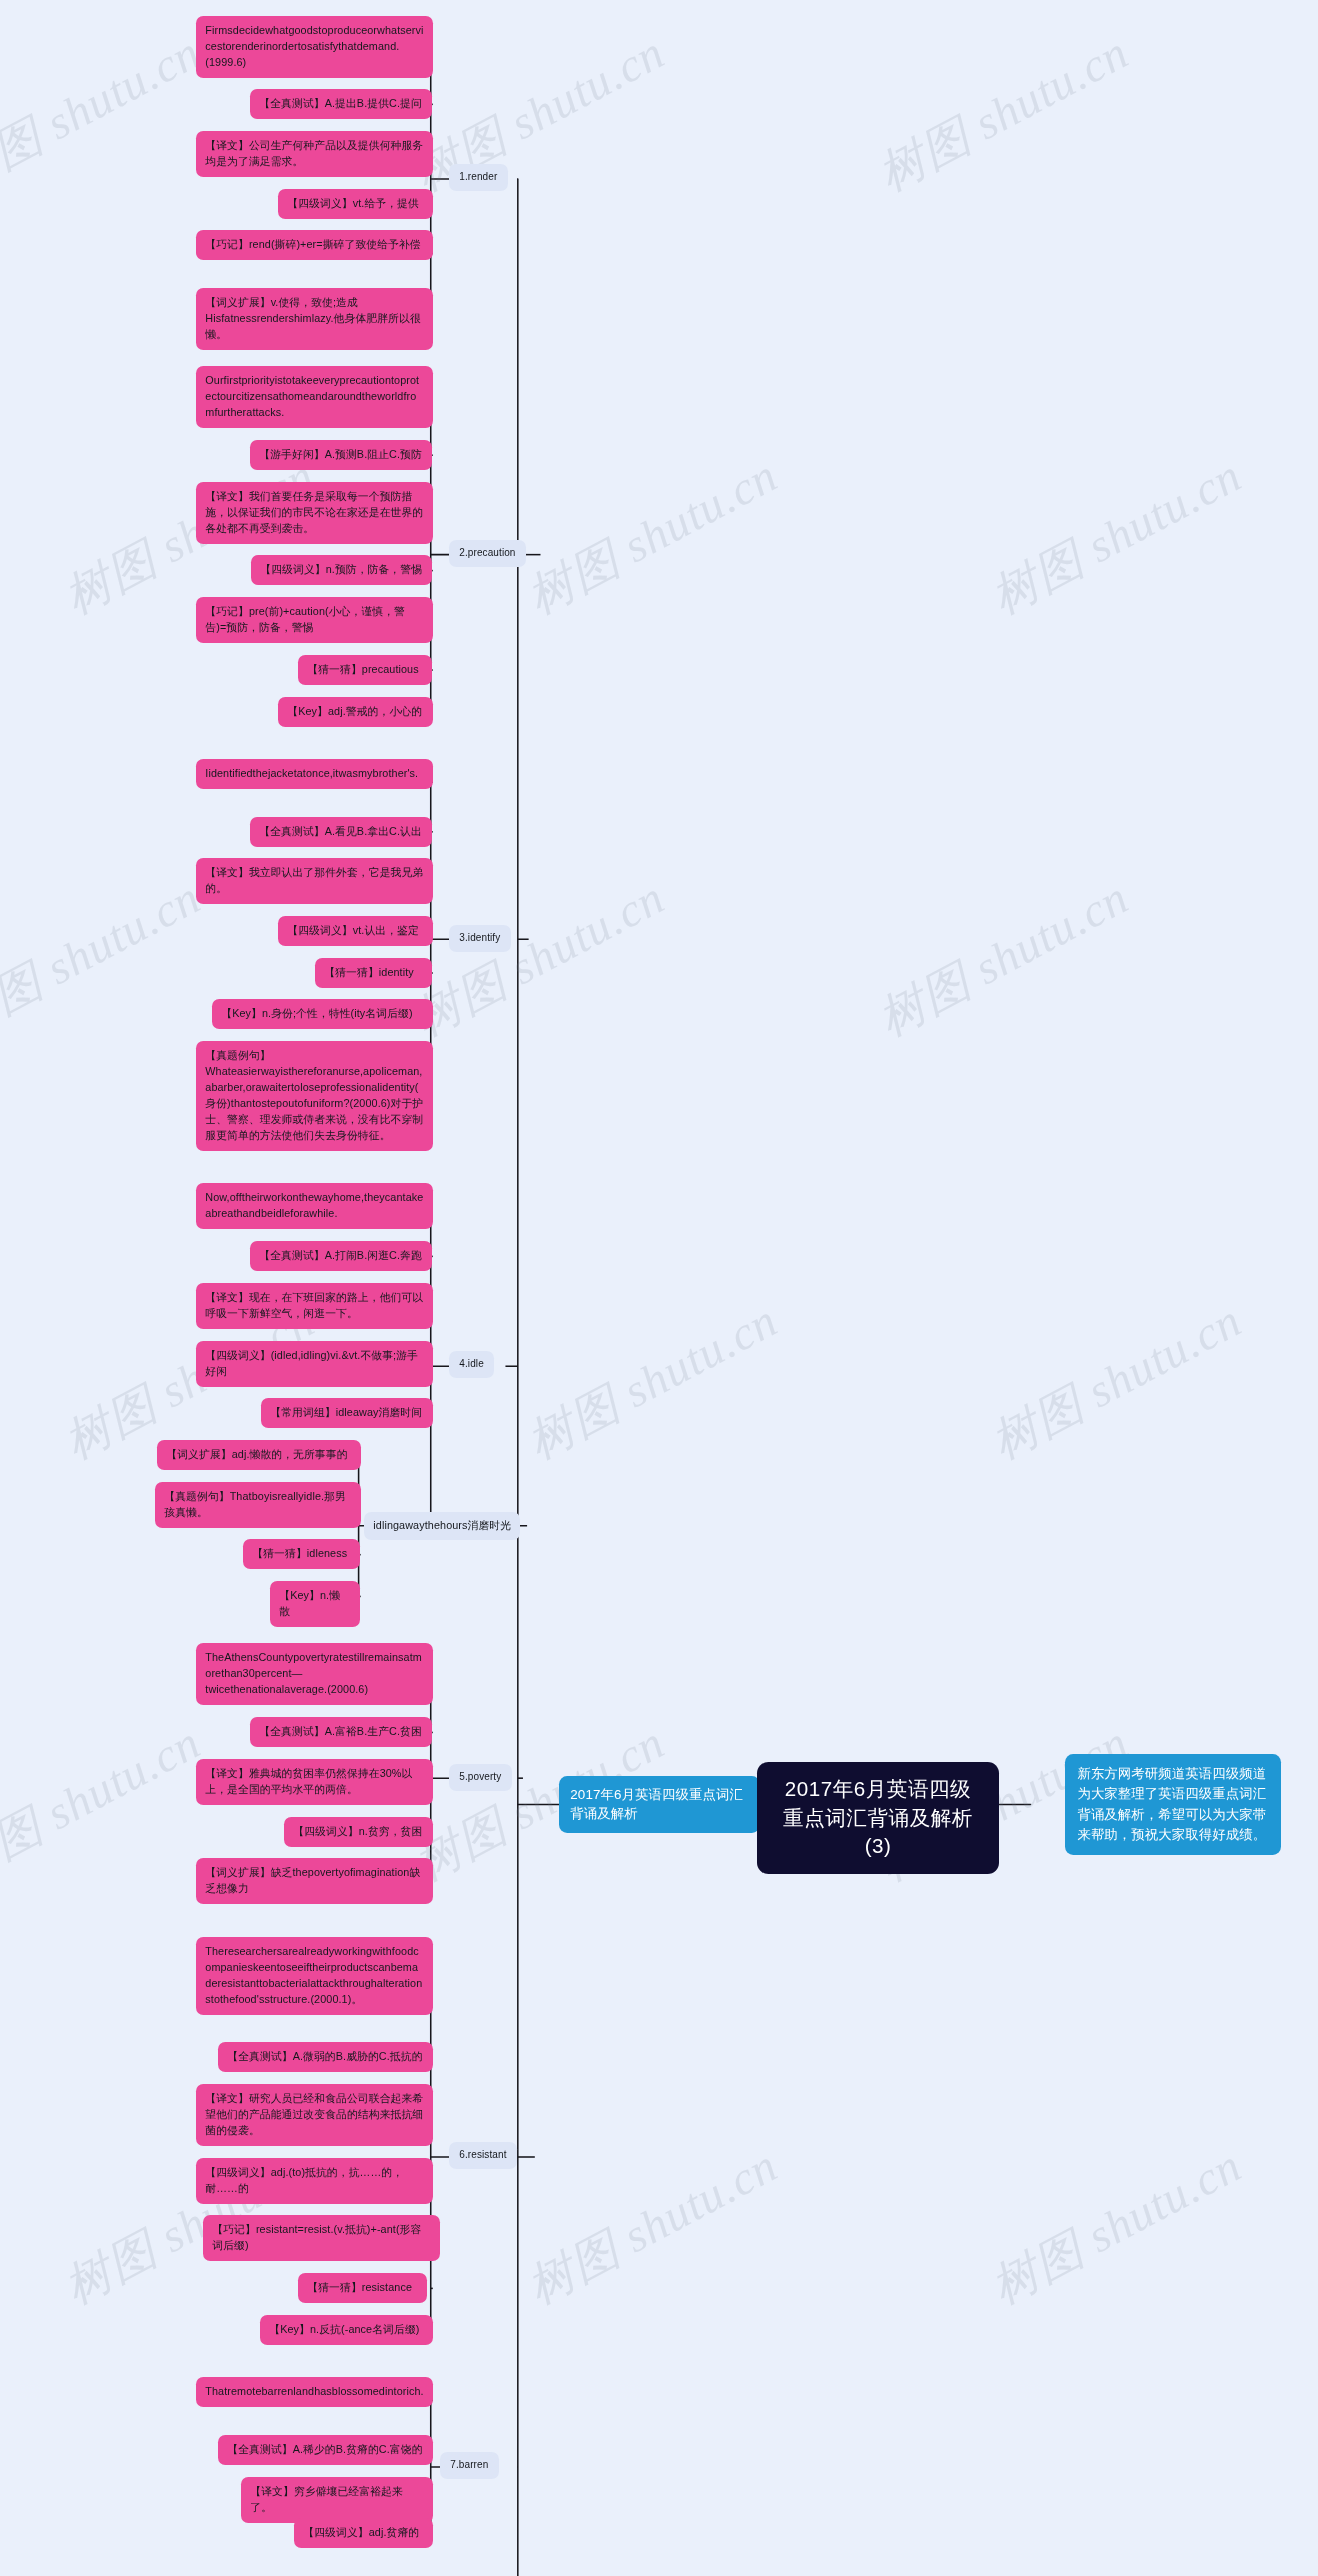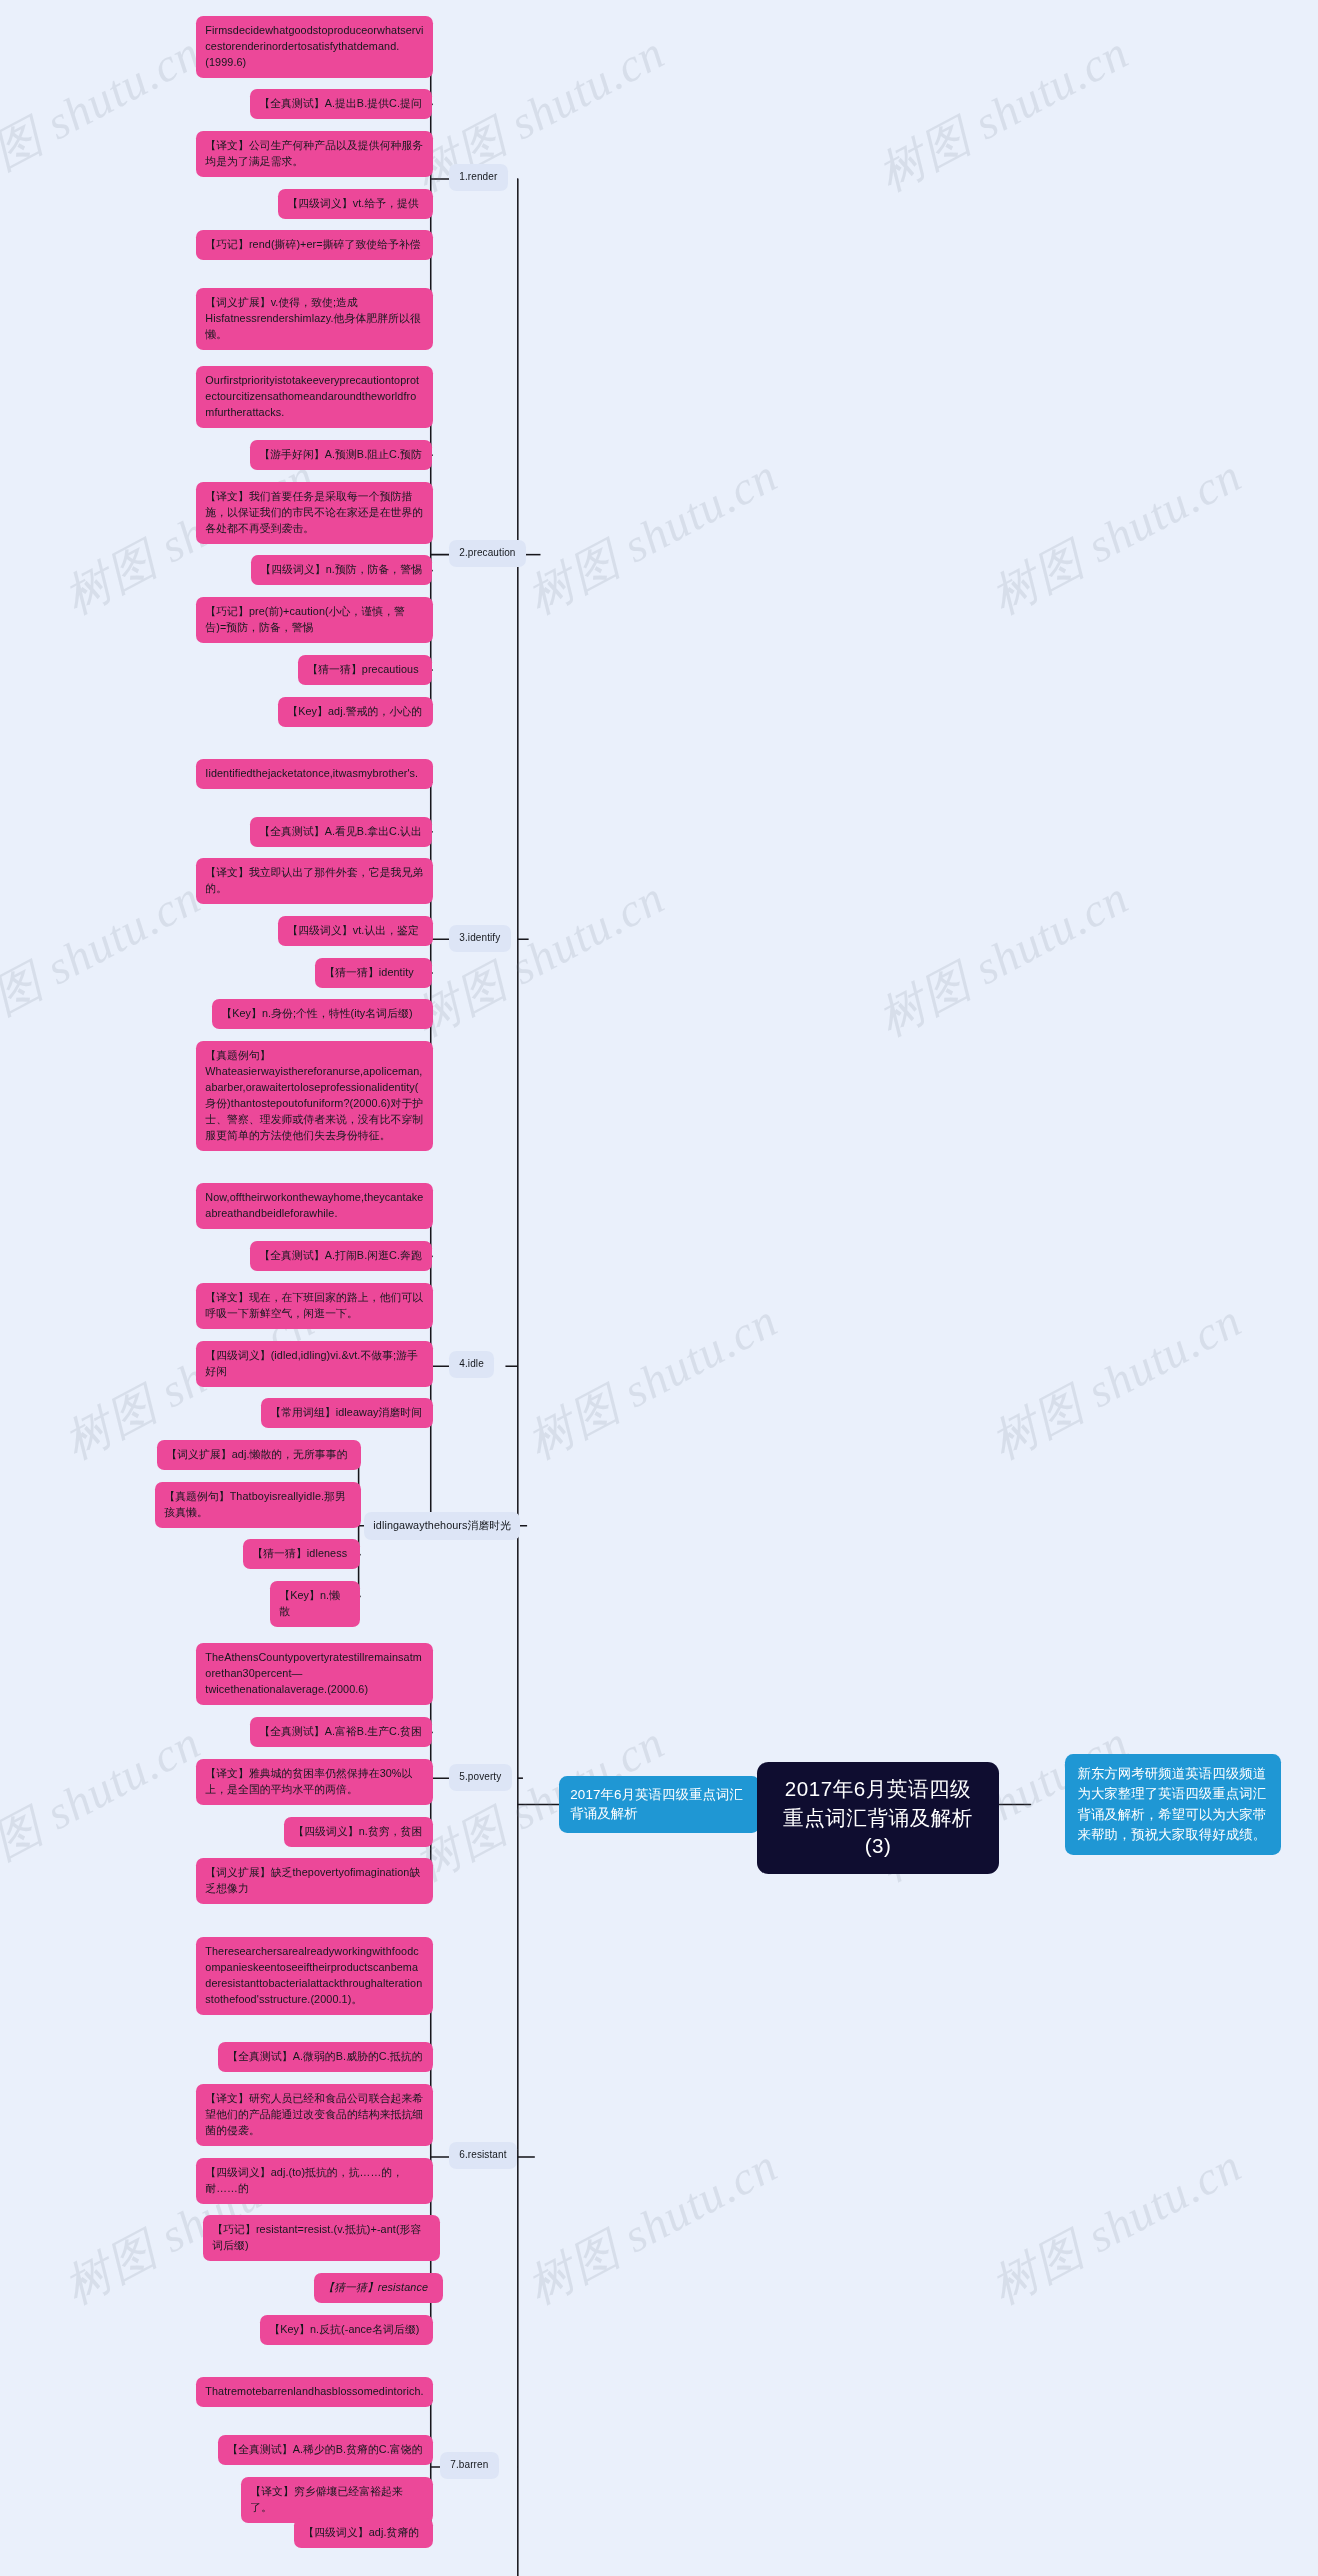--- a/index.html
+++ b/index.html
@@ -250,21 +250,21 @@
     <div class="node lvl3" style="left: 250px; top: 1717px; width: 182px;">【全真测试】A.富裕B.生产C.贫困</div>
     <div class="node lvl3" style="left: 196px; top: 1759px; width: 237px;">【译文】雅典城的贫困率仍然保持在30%以上，是全国的平均水平的两倍。</div>
     <div class="node lvl3" style="left: 284px; top: 1817px; width: 149px;">【四级词义】n.贫穷，贫困</div>
     <div class="node lvl3" style="left: 196px; top: 1858px; width: 237px;">【词义扩展】缺乏thepovertyofimagination缺乏想像力</div>
     <div class="node topic" style="left: 449px; top: 1764px;">5.poverty</div>
     <div class="node lvl3" style="left: 196px; top: 1937px; width: 237px;">Theresearchersarealreadyworkingwithfoodcompanieskeentoseeiftheirproductscanbemaderesistanttobacterialattackthroughalterationstothefood'sstructure.(2000.1)。</div>
     <div class="node lvl3" style="left: 218px; top: 2042px; width: 215px;">【全真测试】A.微弱的B.威胁的C.抵抗的</div>
     <div class="node lvl3" style="left: 196px; top: 2084px; width: 237px;">【译文】研究人员已经和食品公司联合起来希望他们的产品能通过改变食品的结构来抵抗细菌的侵袭。</div>
     <div class="node lvl3" style="left: 196px; top: 2158px; width: 237px;">【四级词义】adj.(to)抵抗的，抗……的，耐……的</div>
     <div class="node lvl3" style="left: 203px; top: 2215px; width: 237px;">【巧记】resistant=resist.(v.抵抗)+-ant(形容词后缀)</div>
-    <div class="node lvl3" style="left: 314px; top: 2273px; width: 129px; font-style: italic;">【猜一猜】resistance</div>
+    <div class="node lvl3" style="left: 298px; top: 2273px; width: 129px;">【猜一猜】resistance</div>
     <div class="node lvl3" style="left: 260px; top: 2315px; width: 173px;">【Key】n.反抗(-ance名词后缀)</div>
     <div class="node topic" style="left: 449px; top: 2142px;">6.resistant</div>
     <div class="node lvl3" style="left: 196px; top: 2377px; width: 237px;">Thatremotebarrenlandhasblossomedintorich.</div>
     <div class="node lvl3" style="left: 218px; top: 2435px; width: 215px;">【全真测试】A.稀少的B.贫瘠的C.富饶的</div>
     <div class="node lvl3" style="left: 241px; top: 2477px; width: 192px;">【译文】穷乡僻壤已经富裕起来了。</div>
     <div class="node lvl3" style="left: 294px; top: 2518px; width: 139px;">【四级词义】adj.贫瘠的</div>
     <div class="node topic" style="left: 440px; top: 2452px;">7.barren</div>
     <div class="node branch-main" style="left: 559px; top: 1776px; width: 201px;">2017年6月英语四级重点词汇背诵及解析</div>
     <div class="node root" style="left: 757px; top: 1762px; width: 242px;">2017年6月英语四级重点词汇背诵及解析(3)</div>
     <div class="node branch-desc" style="left: 1030px; top: 1754px; width: 216px;">新东方网考研频道英语四级频道为大家整理了英语四级重点词汇背诵及解析，希望可以为大家带来帮助，预祝大家取得好成绩。</div>

